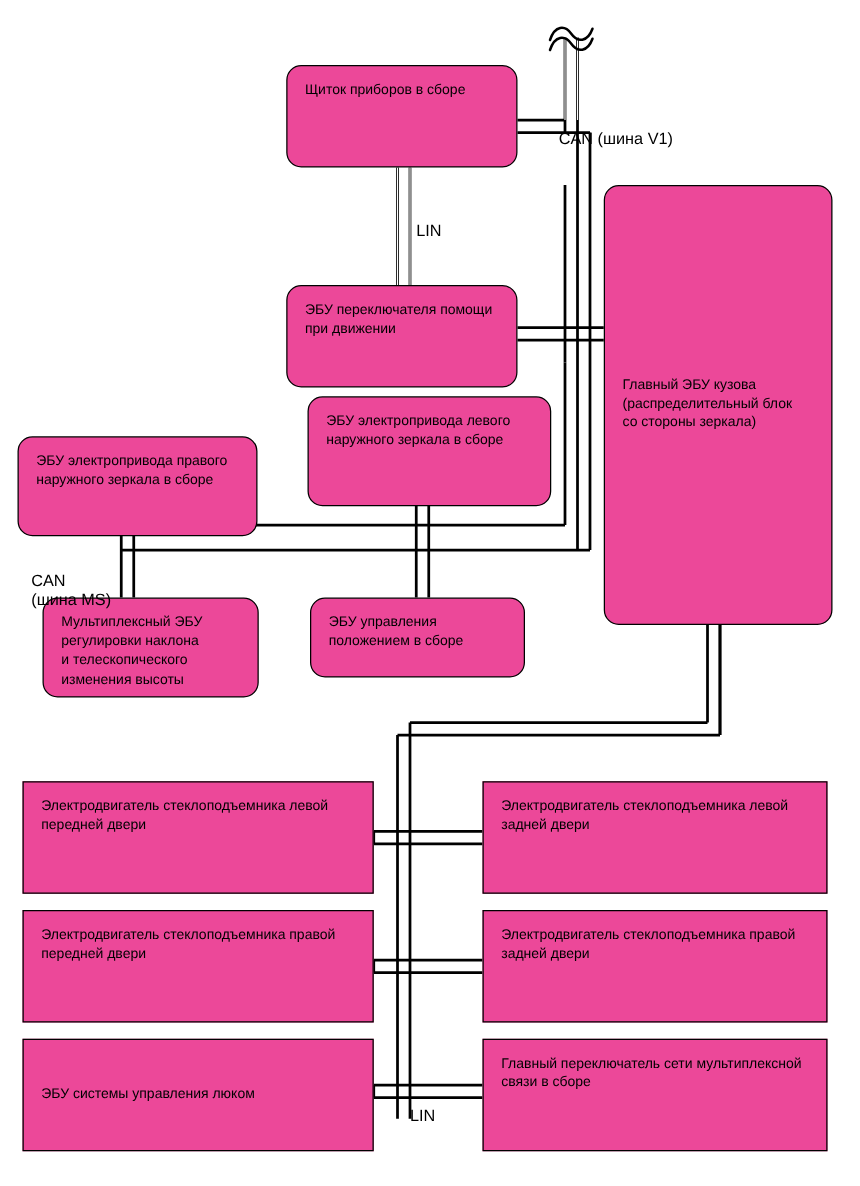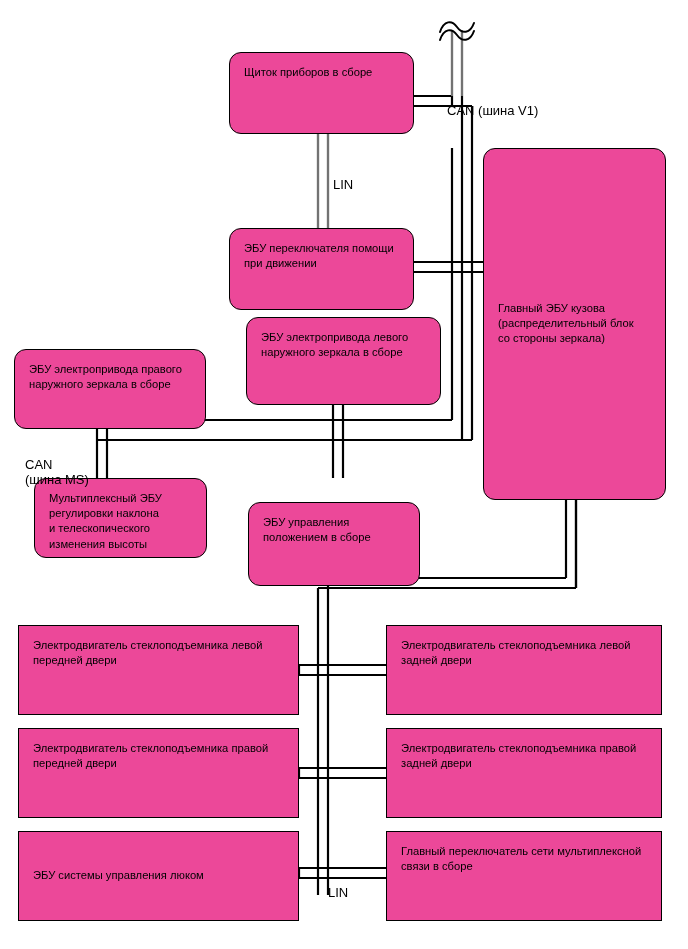--- a/index.html
+++ b/index.html
@@ -160,21 +160,21 @@
 со стороны зеркала)</div>
   </div>
 
   <div class="node rounded top-text" style="left:14px;top:478px;width:173px;height:80px;margin-left:20px;">
     <div class="label">Мультиплексный ЭБУ
 регулировки наклона
 и телескопического
 изменения высоты</div>
   </div>
 
-  <div class="node rounded top-text" style="left:248px;top:502px;width:172px;height:84px;">
+  <div class="node rounded top-text" style="left:248px;top:478px;width:172px;height:64px;">
     <div class="label">ЭБУ управления
 положением в сборе</div>
   </div>
 
   <div class="node top-text" style="left:18px;top:625px;width:281px;height:90px;">
     <div class="label">Электродвигатель стеклоподъемника левой
 передней двери</div>
   </div>
 
   <div class="node top-text" style="left:386px;top:625px;width:276px;height:90px;">

